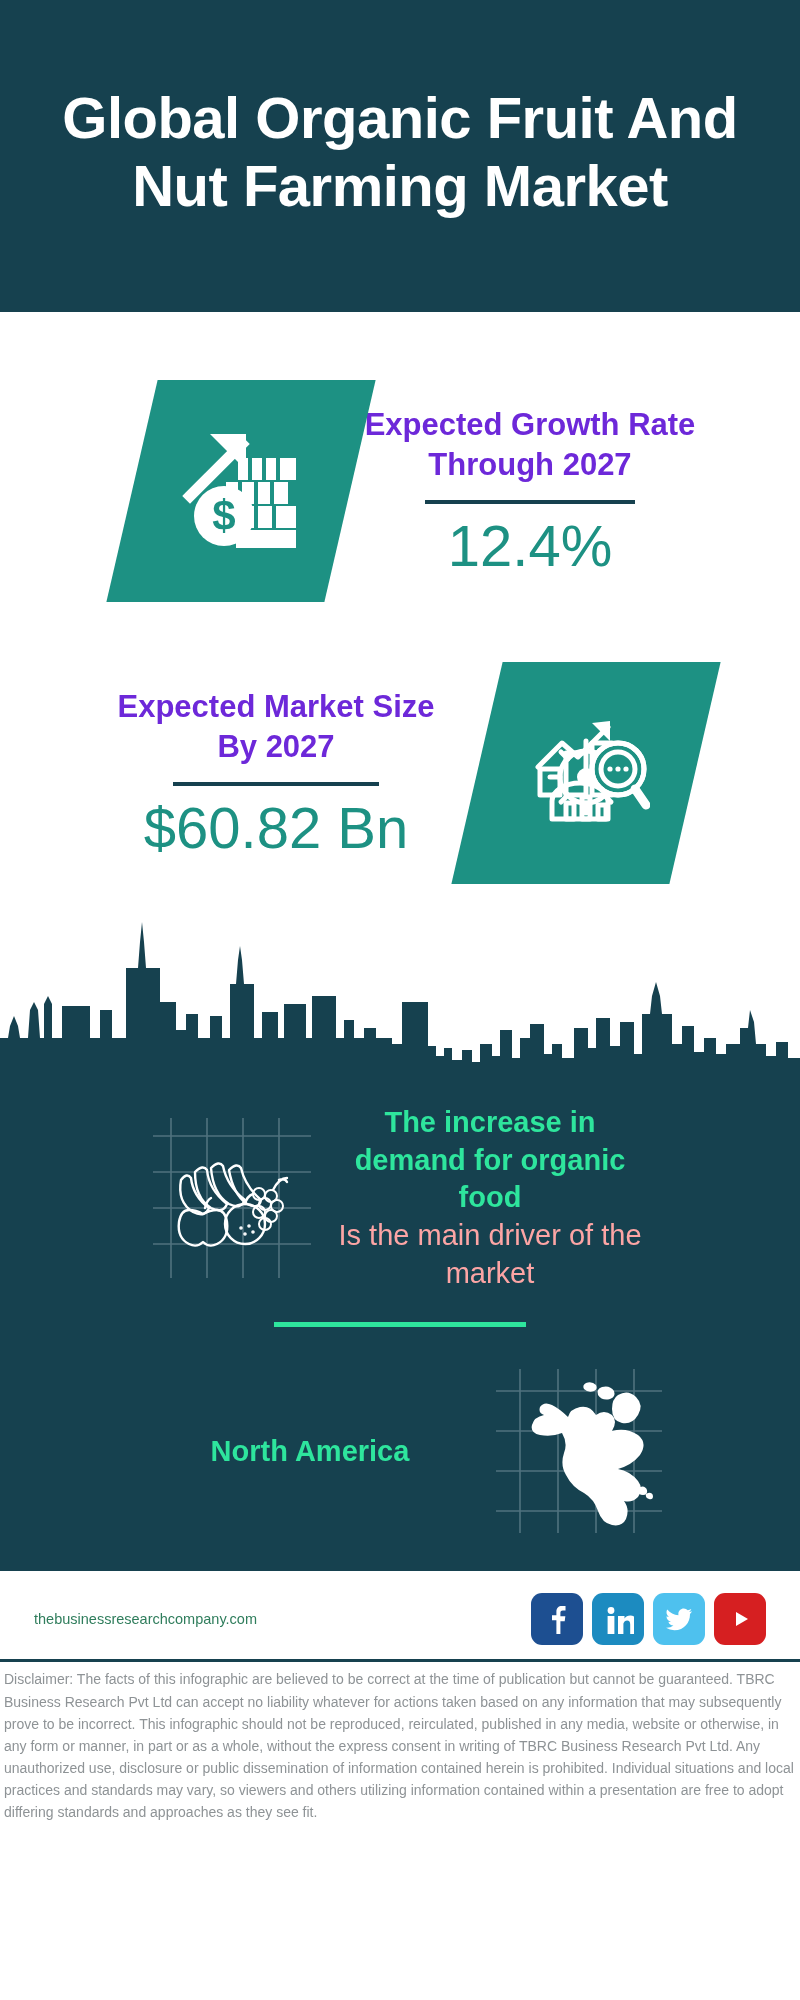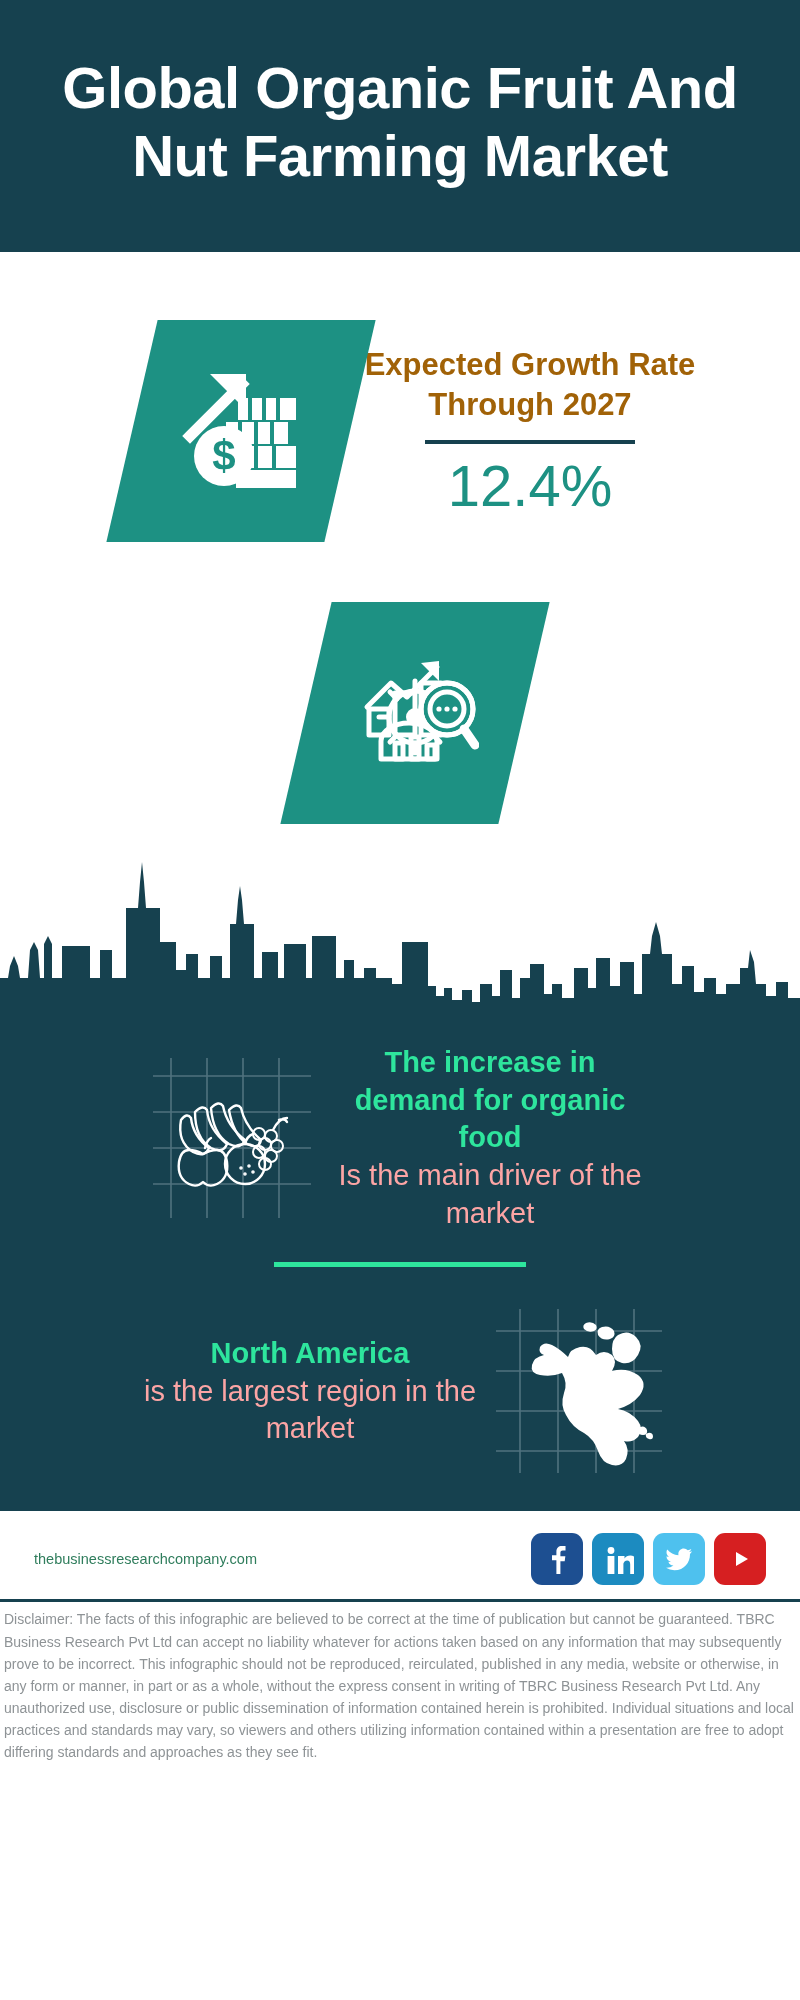--- a/index.html
+++ b/index.html
@@ -9,21 +9,21 @@
     background:#ffffff;
     width:800px;
     height:2000px;
     position:relative;
     overflow:hidden;
   }
 
   
   .header {
     background:#16414f;
-    height:252px;
+    height:312px;
     display:flex;
     align-items:center;
     justify-content:center;
     padding:18px 60px 26px;
   }
   .header-title {
     color:#ffffff;
     font-size:58px;
     font-weight:bold;
     line-height:1.18;
@@ -53,21 +53,21 @@
     display:flex;
     align-items:center;
     justify-content:center;
   }
   .para-tile.left-skew  { transform:skewX(-13deg); margin-left:42px; }
   .para-tile.right-skew { transform:skewX(-13deg); }
   .para-tile > .icon-wrap { transform:skewX(13deg); }
 
   .stat-text { flex:none; text-align:center; }
   .stat-label {
-    color:#a16207;
+    color:#6d28d9;
     font-size:31px;
     font-weight:bold;
     line-height:1.28;
   }
   .divider-dark {
     width:210px;
     height:4px;
     background:#16414f;
     margin:16px auto 12px;
   }
@@ -180,20 +180,25 @@
       </div>
     </div>
     <div class="stat-text" style="width:360px;">
       <div class="stat-label">Expected Growth Rate Through 2027</div>
       <div class="divider-dark"></div>
       <div class="stat-value">12.4%</div>
     </div>
   </div>
 
   <div class="stat-row" style="padding:52px 0 0;">
+    <div class="stat-text" style="width:342px;">
+      <div class="stat-label">Expected Market Size By 2027</div>
+      <div class="divider-dark" style="width:206px;"></div>
+      <div class="stat-value">$60.82 Bn</div>
+    </div>
     <div class="para-tile right-skew" style="margin-left:30px;">
       <div class="icon-wrap">
         <svg width="128" height="128" viewBox="0 0 128 128">
           <g fill="none" stroke="#ffffff" stroke-width="5" stroke-linejoin="round" stroke-linecap="round">
             <polyline points="16,60 40,36 56,50 86,20"></polyline>
             <polygon points="88,14 88,34 70,16" fill="#ffffff" stroke="none"></polygon>
             <rect x="18" y="62" width="20" height="26"></rect>
             <rect x="44" y="46" width="20" height="42"></rect>
             <rect x="70" y="36" width="20" height="52"></rect>
             <path d="M64 70 m-26 0 a26 26 0 1 0 52 0 a26 26 0 1 0 -52 0"></path>
@@ -293,21 +298,20 @@
       <div class="fact-highlight">The increase in demand for organic food</div>
       <div class="fact-sub">Is the main driver of the market</div>
     </div>
   </div>
 
   <div class="divider-green"></div>
 
   <div class="fact-row">
     <div class="fact-copy" style="width:360px;">
       <div class="fact-highlight">North America</div>
-      <div class="fact-sub">is the largest region in the market</div>
     </div>
     <div class="fact-icon">
       <svg width="180" height="180" viewBox="0 0 180 180">
         <g stroke="#5a7b87" stroke-width="1.6" opacity="0.85">
           <line x1="30" y1="8" x2="30" y2="172"></line>
           <line x1="68" y1="8" x2="68" y2="172"></line>
           <line x1="106" y1="8" x2="106" y2="172"></line>
           <line x1="144" y1="8" x2="144" y2="172"></line>
           <line x1="6" y1="30" x2="172" y2="30"></line>
           <line x1="6" y1="70" x2="172" y2="70"></line>

